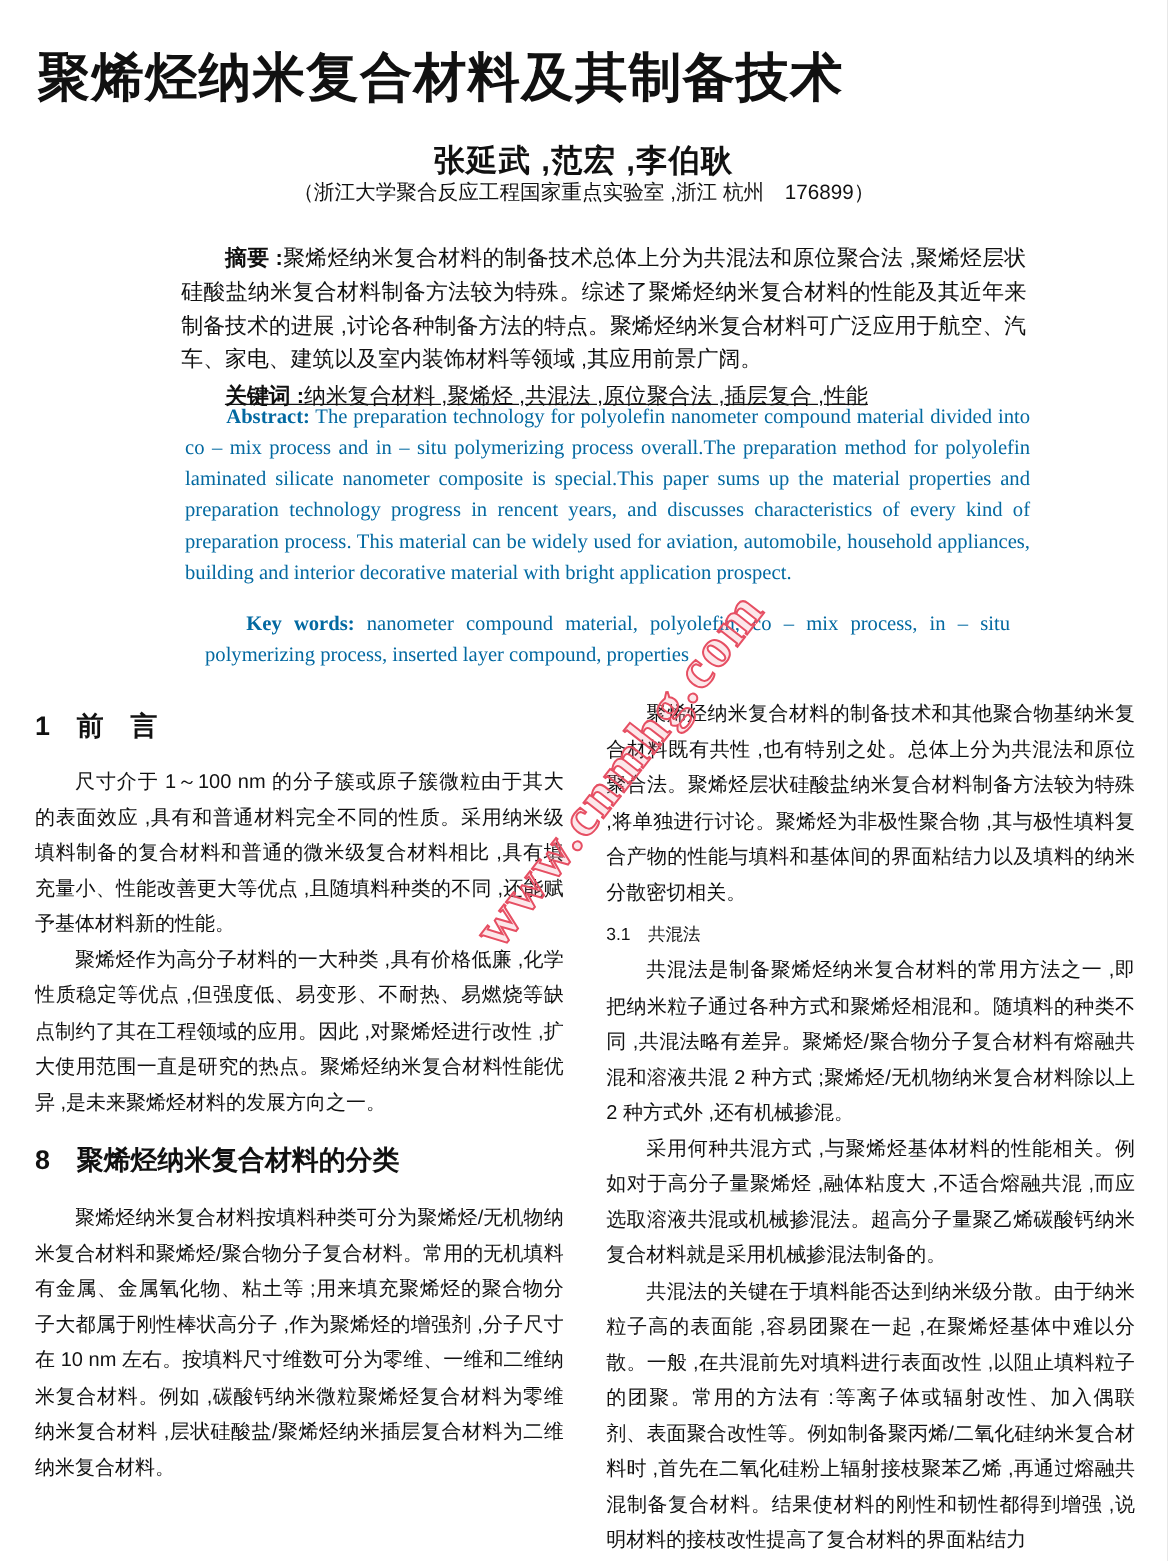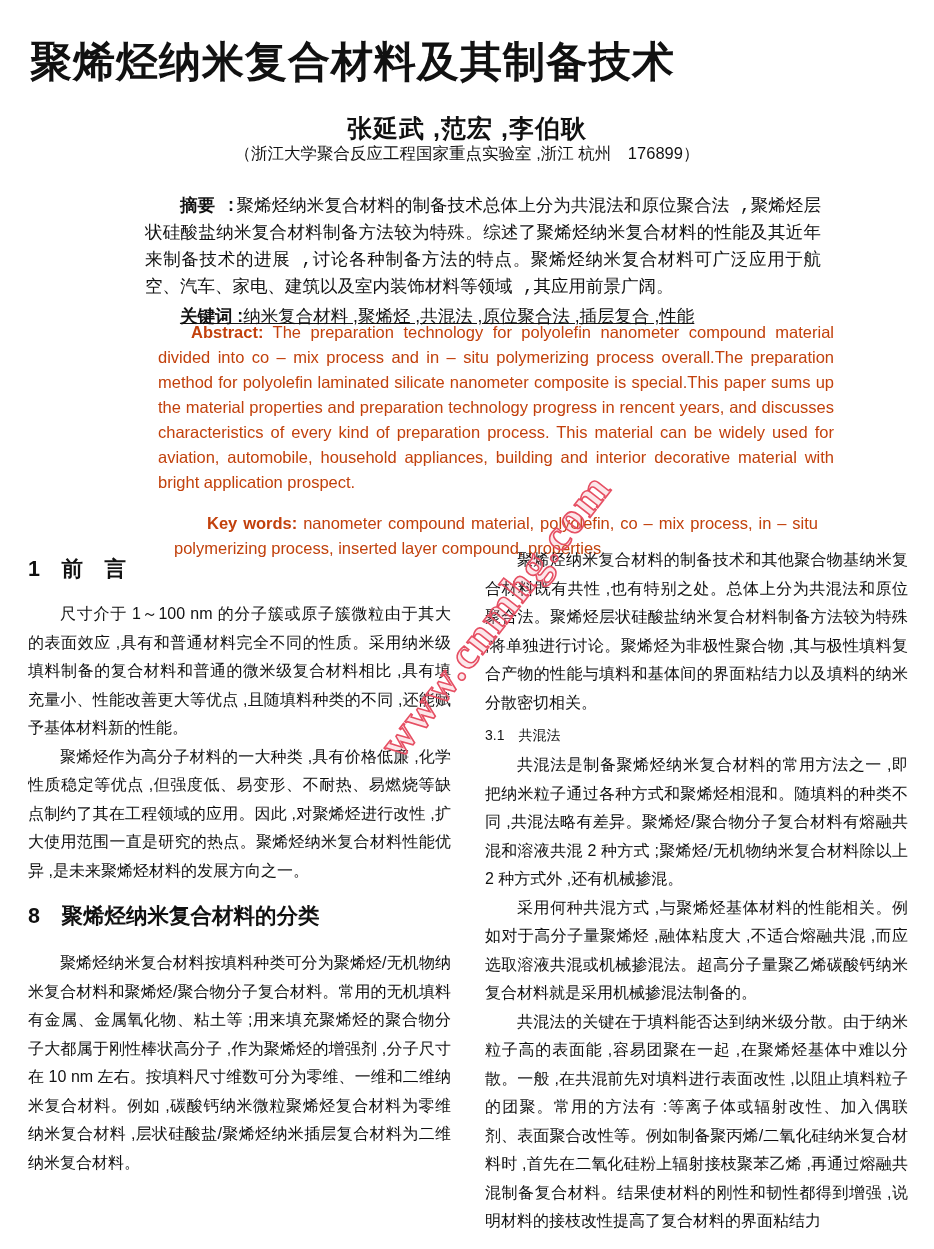--- a/index.html
+++ b/index.html
@@ -23,36 +23,36 @@
   }
   .affiliation{
     position:absolute;left:0;top:143px;width:934px;
     text-align:center;font-size:16.5px;
   }
   
   .abstract-cn{
     position:absolute;left:145px;top:193px;width:676px;
     font-size:17.5px;line-height:27px;text-align:justify;
   }
-  .abstract-cn .para{text-indent:2em;margin:0;font-family:Liberation Mono, monospace;}
+  .abstract-cn .para{text-indent:2em;margin:0;}
   .abstract-cn .kwline{text-indent:2em;margin:2px 0 0 0;text-decoration:underline;}
   .b{font-weight:bold;}
   .abstract-en{
-    position:absolute;left:158px;top:320px;width:676px;
-    font-family:Liberation Sans, sans-serif;
-    font-size:16.5px;line-height:25px;text-align:justify;color:#c2410c;
+    position:absolute;left:148px;top:320px;width:676px;
+    font-family:Liberation Serif, serif;
+    font-size:16.5px;line-height:25px;text-align:justify;color:#0369a1;
   }
   .abstract-en .para{text-indent:2em;margin:0;}
   .abstract-en .kwline{text-indent:2em;margin:16px;}
   
   .columns{
     position:absolute;left:28px;top:546px;width:880px;height:703px;
     display:flex;gap:34px;overflow:hidden;
   }
-  .col{width:423px;}
+  .col{width:423px;margin-top:12px;}
   .sec{
     font-size:21.5px;font-weight:bold;margin:0;line-height:30px;
   }
   .sec.first{margin-top:8px;margin-bottom:16px;}
   .sec.mid{margin-top:16px;margin-bottom:18px;}
   .subsec{
     font-size:14px;font-weight:normal;margin:4px 0 2px 0;line-height:28px;
   }
   p.body{
     font-size:16px;line-height:28.5px;text-align:justify;

